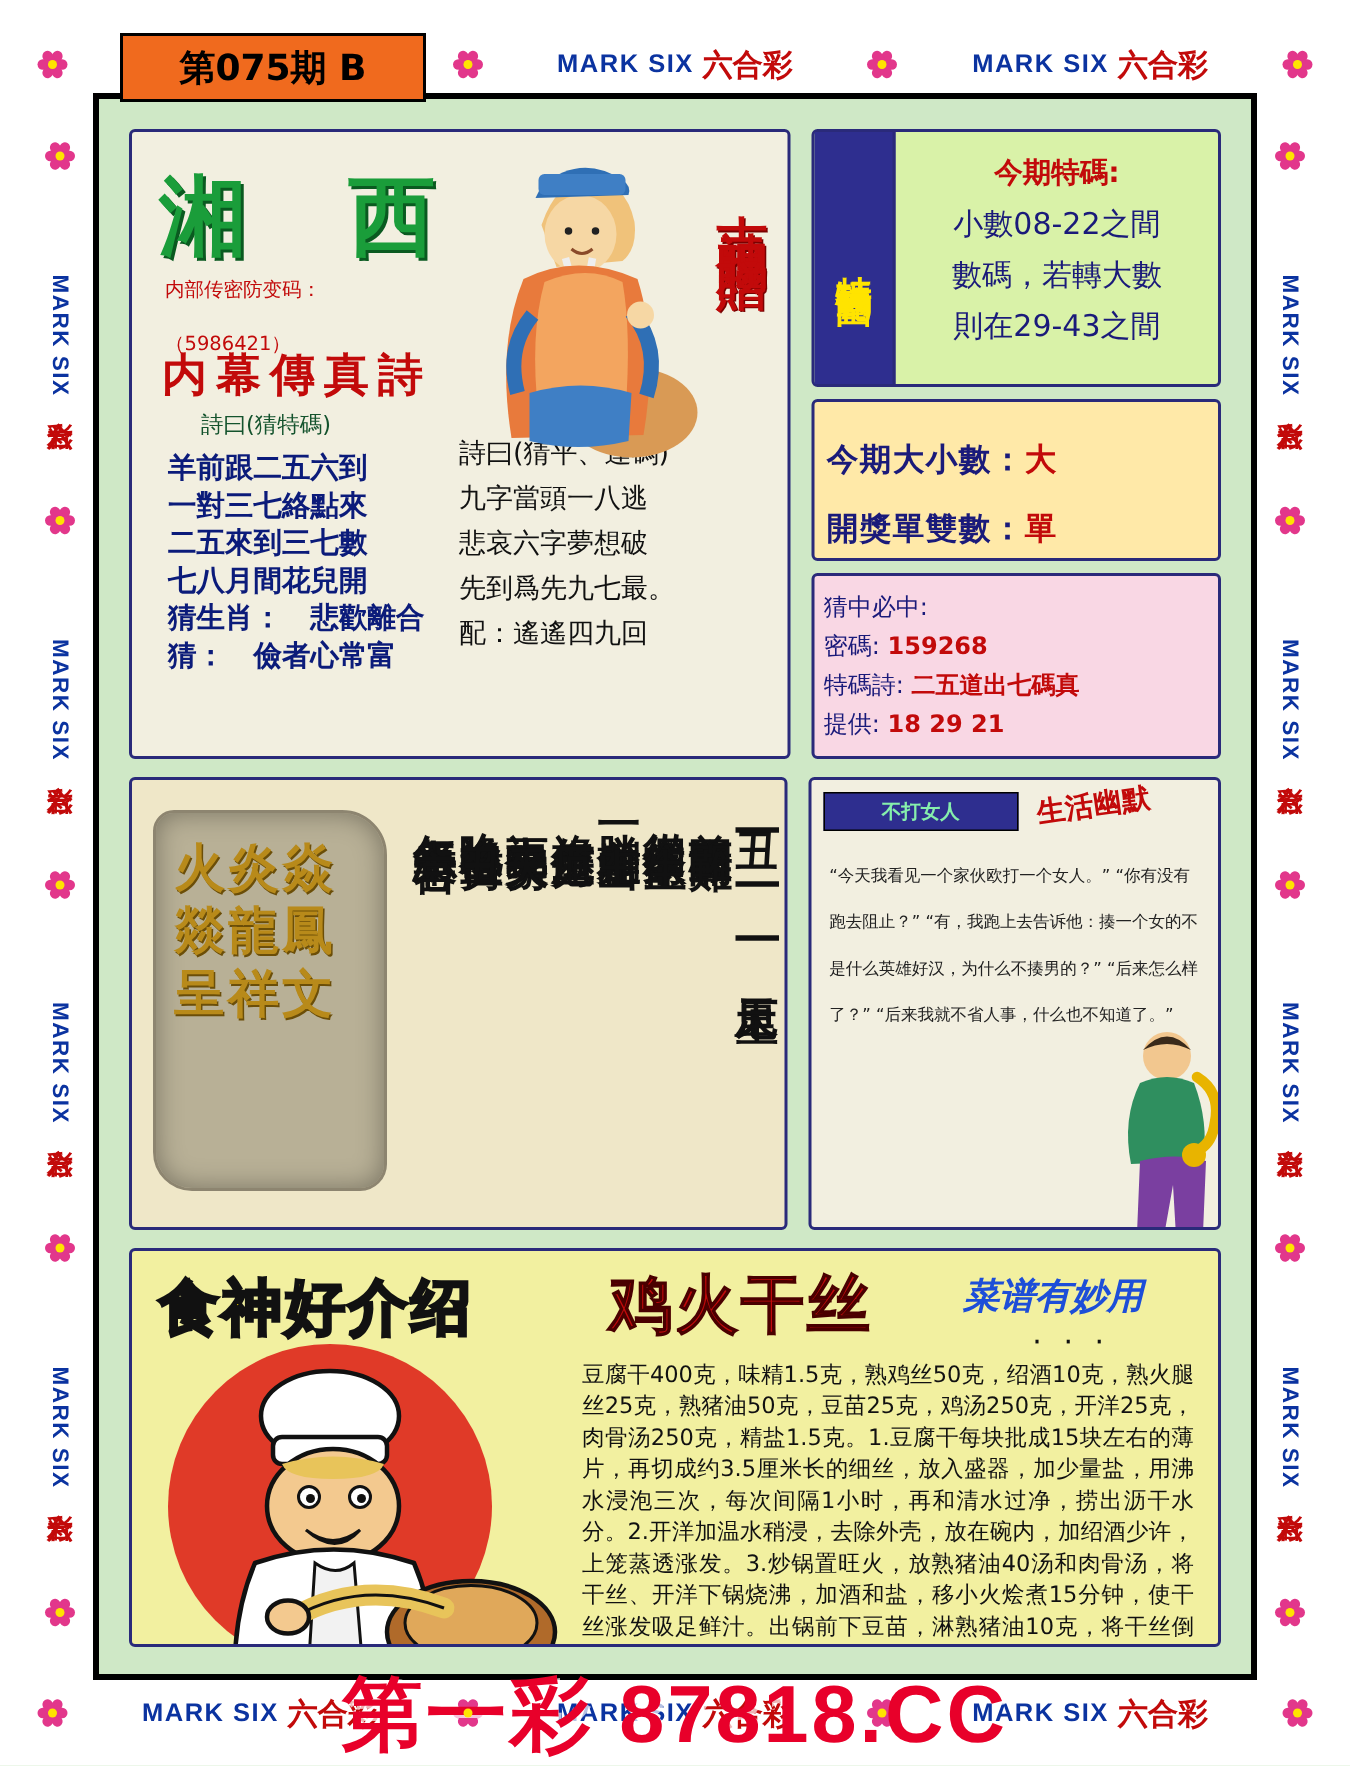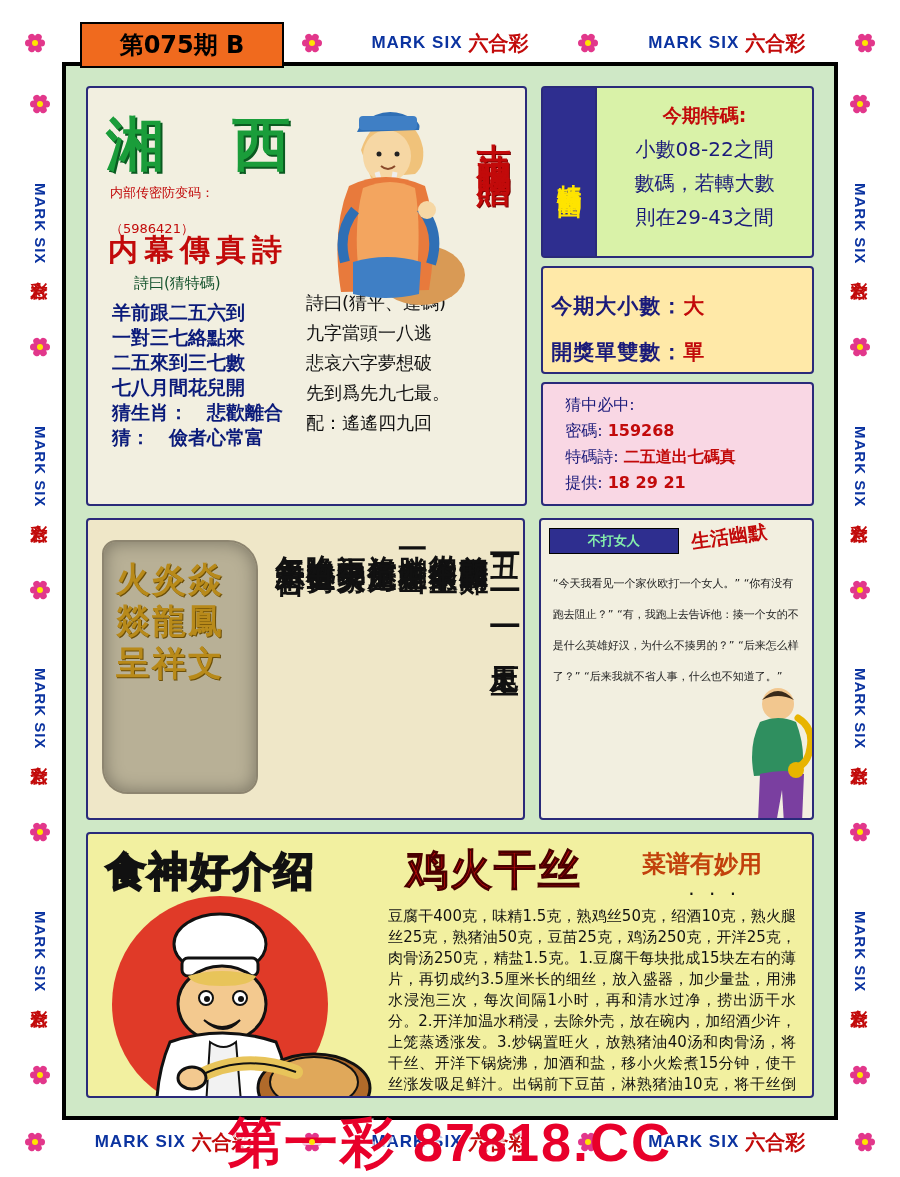--- a/index.html
+++ b/index.html
@@ -140,21 +140,21 @@
   .tema-body{
     flex:1;padding:10px 8px;font-size:20px;color:#1a1a7a;line-height:34px;text-align:center;
   }
   .tema-title{color:#c20a0a;font-size:19px;font-weight:bold;}
   .daxiao-box{
     background:#ffe9a8;border:2px solid #2a2a7a;border-radius:4px;padding:6px 8px;
   }
   .daxiao-line{font-size:21px;font-weight:bold;color:#1a1a7a;letter-spacing:1px;white-space:nowrap;margin-top:18px;}
   .daxiao-line .hl{color:#c20a0a;}
   .caizhong-box{
-    flex:1;background:#f9d7e4;border:2px solid #2a2a7a;border-radius:4px;padding:8px 22px;
+    flex:1;background:#f9d7e4;border:2px solid #2a2a7a;border-radius:4px;padding:8px 6px;
   }
   .cz-line{font-size:16px;color:#1a1a7a;line-height:26px;}
   .cz-red{color:#c20a0a;font-weight:bold;}
 
   
   .mid-row{
     position:absolute;left:20px;top:452px;right:20px;height:302px;
     display:flex;gap:14px;
   }
   .stone-panel{
@@ -212,21 +212,21 @@
   }
   .food-title{
     position:absolute;left:18px;top:10px;font-size:40px;font-weight:bold;color:#ffe400;
     -webkit-text-stroke:2px #111;letter-spacing:2px;
   }
   .dish-title{
     position:absolute;left:318px;top:8px;font-size:42px;font-weight:bold;color:#c20a0a;
     -webkit-text-stroke:1px #4a0000;letter-spacing:2px;
   }
   .menu-note{
-    position:absolute;right:50px;top:14px;font-size:24px;font-weight:bold;color:#c2410c;
+    position:absolute;right:50px;top:14px;font-size:24px;font-weight:bold;color:#1d4ed8;font-style:italic;
   }
   .menu-dots{
     position:absolute;right:72px;top:48px;font-size:20px;color:#111;letter-spacing:4px;
   }
   .recipe{
     position:absolute;left:300px;top:72px;right:16px;font-size:15px;color:#111;line-height:21px;text-align:justify;
   }
   .chef{
     position:absolute;left:12px;top:58px;width:290px;height:250px;
   }

